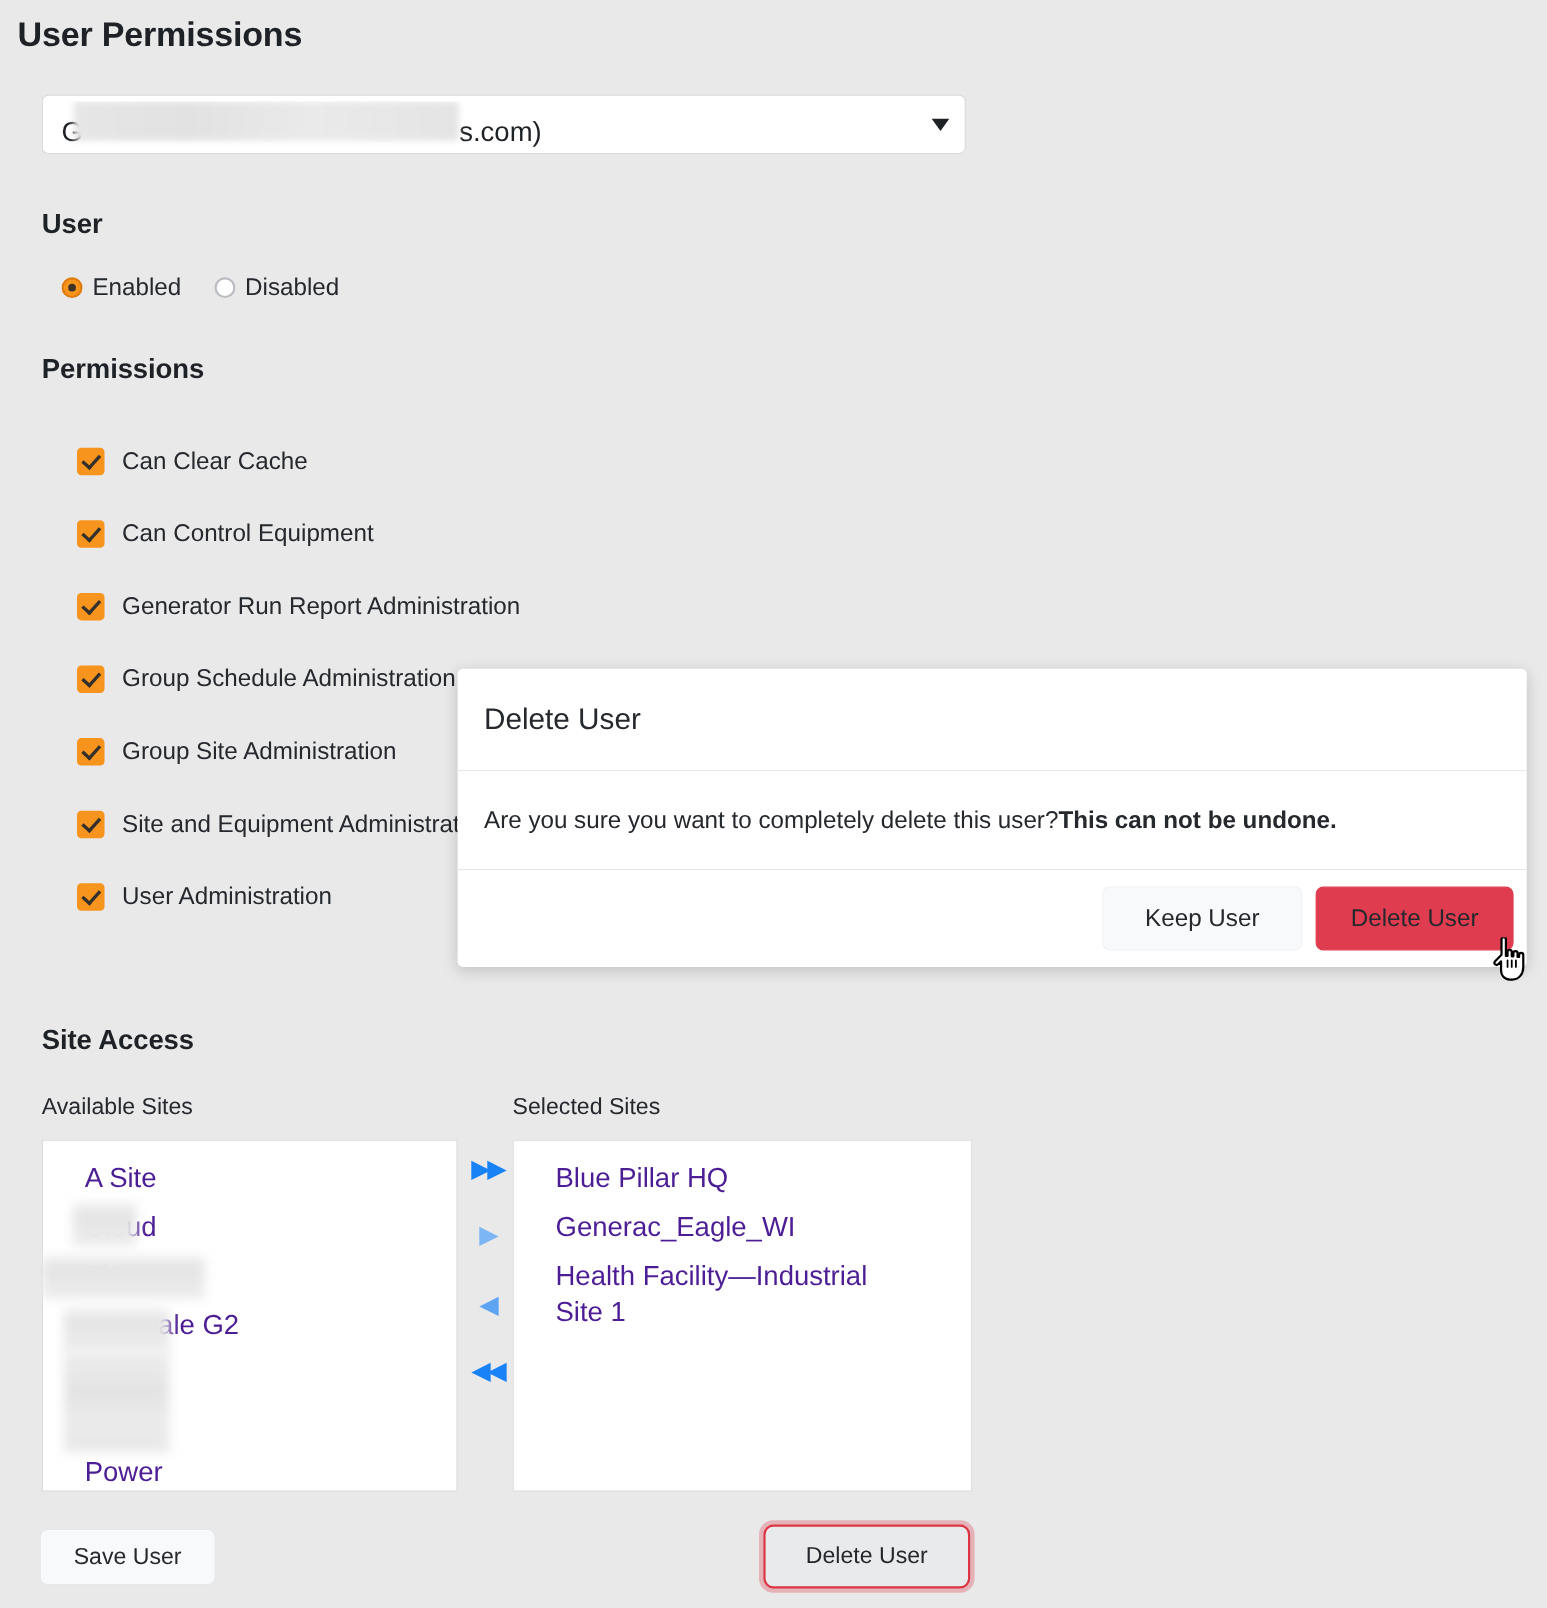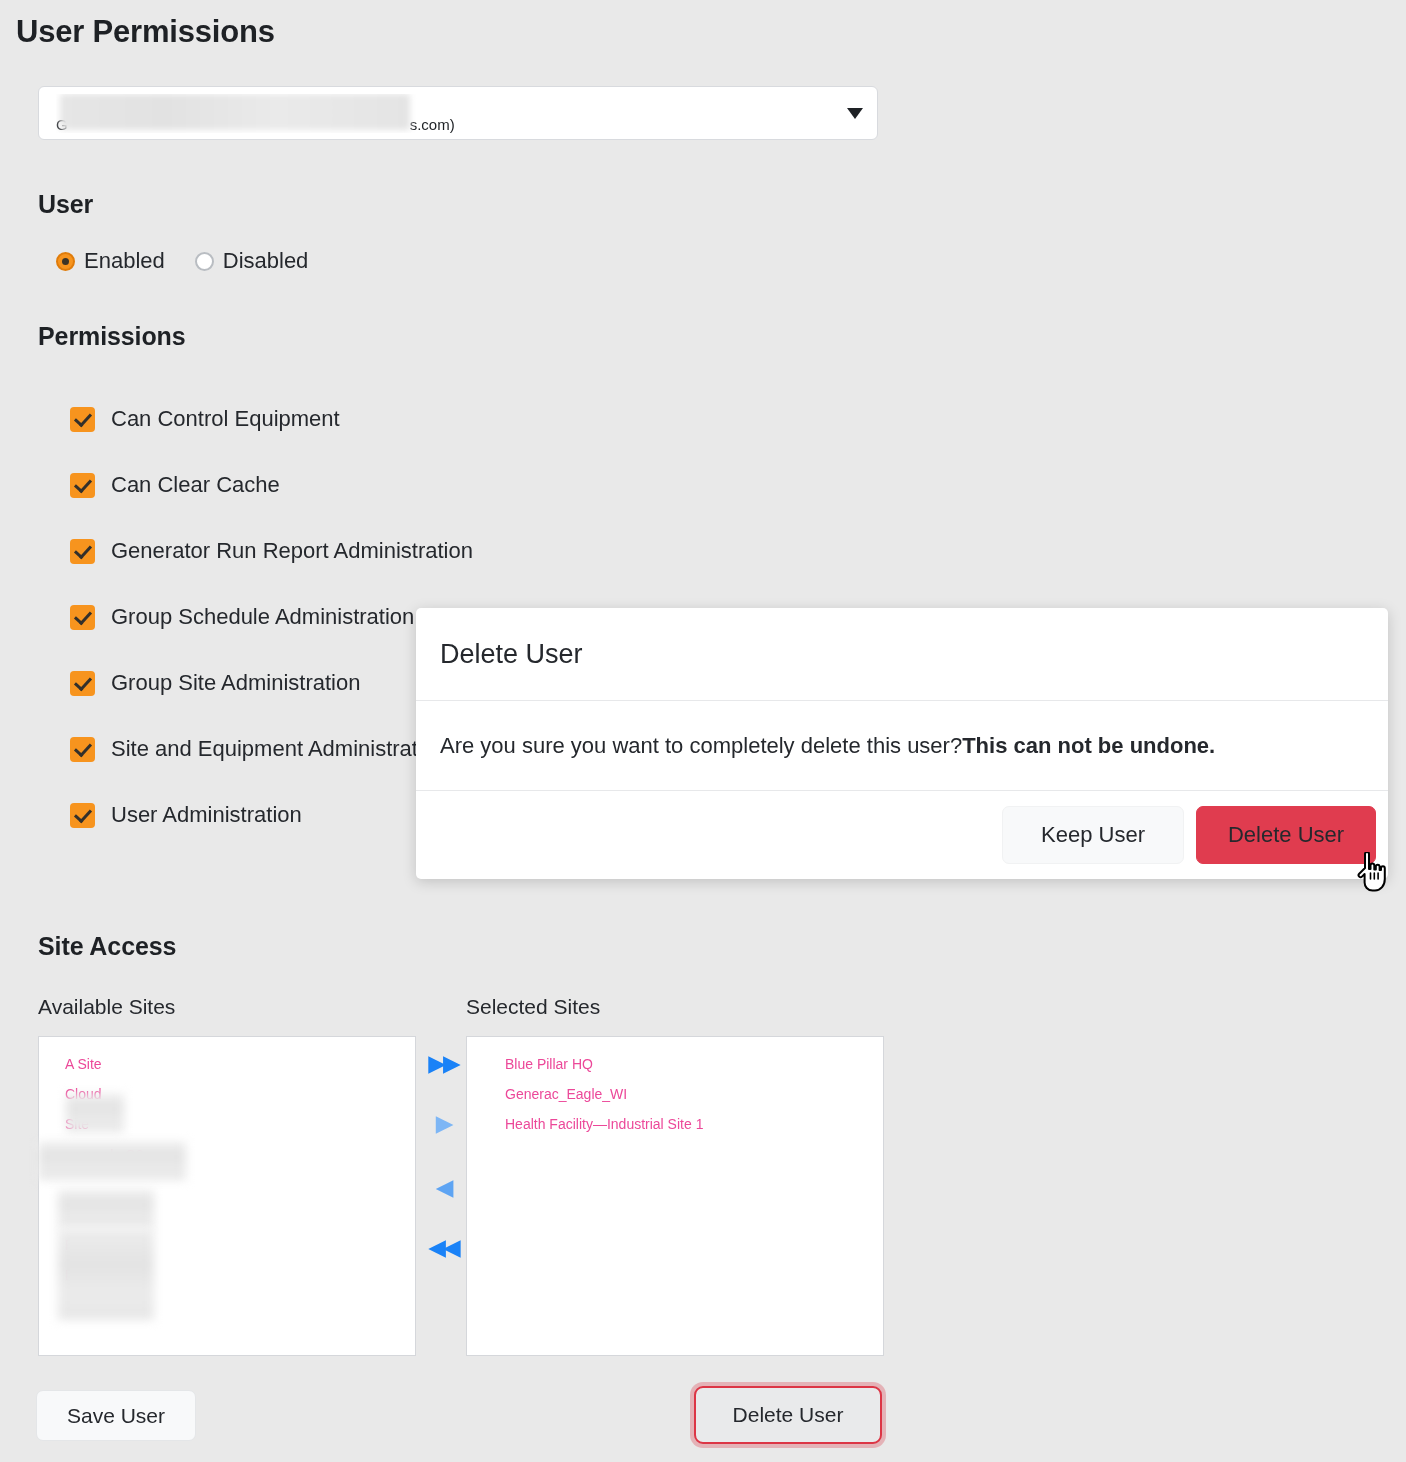--- a/index.html
+++ b/index.html
@@ -35,21 +35,21 @@
     top: 86px;
     width: 840px;
     height: 54px;
     background: #ffffff;
     border: 1px solid #d8dade;
     border-radius: 6px;
     box-sizing: border-box;
     display: flex;
     align-items: center;
     padding: 0 14px 0 17px;
-    font-size: 15px;
+    font-size: 25px;
     color: #1e2125;
   }
   .user-select .val {
     flex: 1;
     white-space: nowrap;
     overflow: hidden;
     display: flex;
     align-items: baseline;
   }
   .redact {
@@ -171,24 +171,24 @@
     background: #ffffff;
     border: 1px solid #d5d7db;
     box-sizing: border-box;
     overflow: hidden;
     padding: 12px 0 0 0;
   }
   #box-available { left: 38px; width: 378px; }
   #box-selected  { left: 466px; width: 418px; }
 
   .site-item {
-    font-size: 14px;
-    color: #ec4899;
+    font-size: 25px;
+    color: #4c1d95;
     line-height: 1.30;
-    padding: 6px 14px 6px 26px;
+    padding: 6px 14px 6px 38px;
     white-space: nowrap;
   }
   #box-selected .site-item {
     padding-left: 38px;
     white-space: normal;
     width: 330px;
   }
 
   
   .blurblock {
@@ -363,25 +363,25 @@
     <span class="radio"></span>
     <span>Disabled</span>
   </label>
 </div>
 
 <div class="section-h" id="h-perms">Permissions</div>
 
 <div class="perm-list">
   <label class="perm-item">
     <span class="cbox"></span>
+    <span>Can Clear Cache</span>
+  </label>
+  <label class="perm-item">
+    <span class="cbox"></span>
     <span>Can Control Equipment</span>
-  </label>
-  <label class="perm-item">
-    <span class="cbox"></span>
-    <span>Can Clear Cache</span>
   </label>
   <label class="perm-item">
     <span class="cbox"></span>
     <span>Generator Run Report Administration</span>
   </label>
   <label class="perm-item">
     <span class="cbox"></span>
     <span>Group Schedule Administration</span>
   </label>
   <label class="perm-item">

